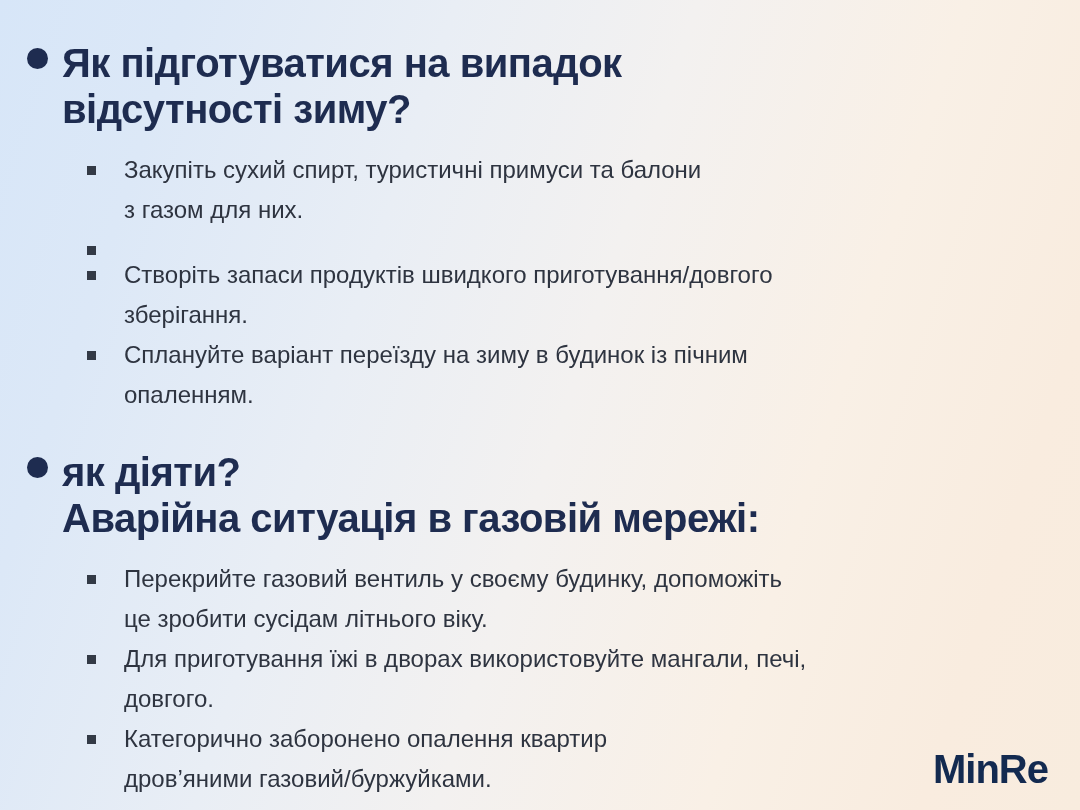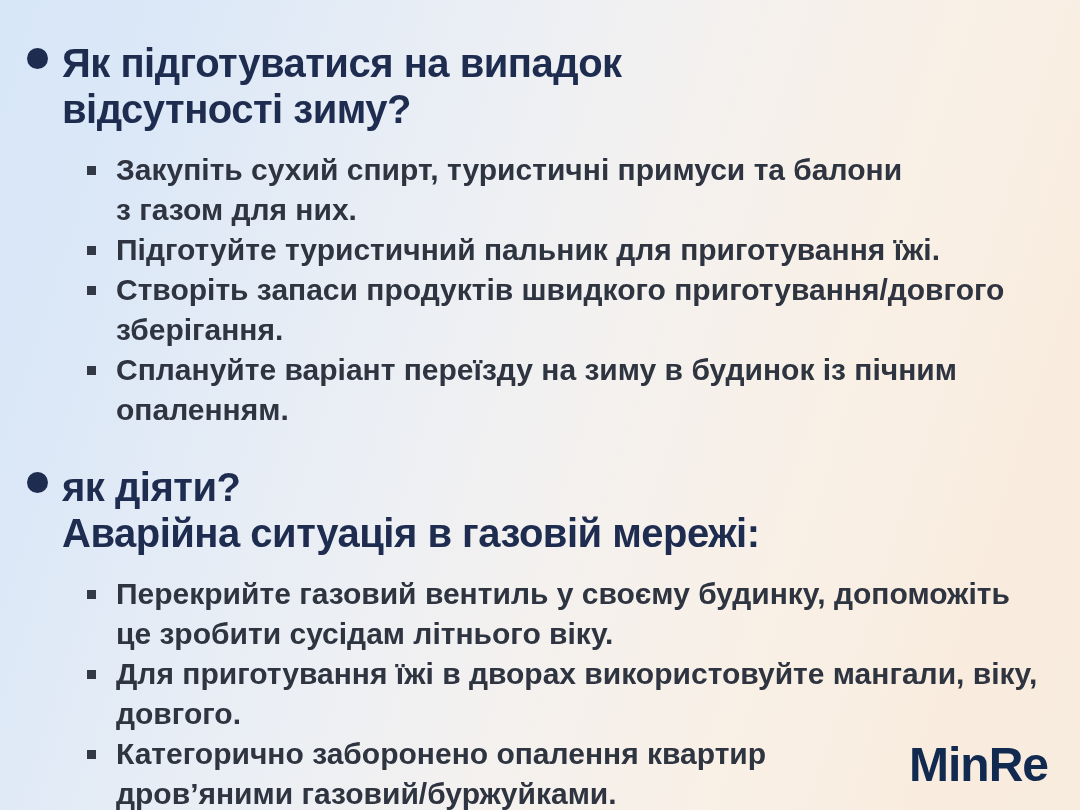--- a/index.html
+++ b/index.html
@@ -53,40 +53,40 @@
   .heading h2 .ln { display: block; }
 
   ul.items {
     list-style: none;
     margin: 14px 0 0 60px;
     padding: 0;
   }
   li.item {
     display: flex;
     align-items: flex-start;
-    gap: 20px;
-    font-size: 30px;
-    font-weight: 700;
+    gap: 28px;
+    font-size: 24px;
+    font-weight: 400;
     line-height: 40px;
     color: #2e3440;
   }
   li.item .sq {
     flex: 0 0 auto;
     width: 9px;
     height: 9px;
     background: #333a46;
     margin-top: 16px;
   }
   li.item .txt .ln { display: block; }
 
   .logo {
     position: absolute;
     right: 32px;
     bottom: 18px;
-    font-size: 48px;
+    font-size: 40px;
     font-weight: 800;
     letter-spacing: -1px;
     color: #132a50;
   }
 </style>
 </head>
 <body>
 
 <div class="slide">
 
@@ -101,23 +101,20 @@
     <ul class="items">
       <li class="item">
         <span class="sq"></span>
         <span class="txt">
           <span class="ln">Закупіть сухий спирт, туристичні примуси та балони</span>
           <span class="ln">з газом для них.</span>
         </span>
       </li>
       <li class="item">
         <span class="sq"></span>
-        <span class="txt">
-          <span class="ln">Підготуйте туристичний пальник для приготування їжі.</span>
-        </span>
       </li>
       <li class="item">
         <span class="sq"></span>
         <span class="txt">
           <span class="ln">Створіть запаси продуктів швидкого приготування/довгого</span>
           <span class="ln">зберігання.</span>
         </span>
       </li>
       <li class="item">
         <span class="sq"></span>
@@ -141,21 +138,21 @@
       <li class="item">
         <span class="sq"></span>
         <span class="txt">
           <span class="ln">Перекрийте газовий вентиль у своєму будинку, допоможіть</span>
           <span class="ln">це зробити сусідам літнього віку.</span>
         </span>
       </li>
       <li class="item">
         <span class="sq"></span>
         <span class="txt">
-          <span class="ln">Для приготування їжі в дворах використовуйте мангали, віку,</span>
+          <span class="ln">Для приготування їжі в дворах використовуйте мангали, печі,</span>
           <span class="ln">довгого.</span>
         </span>
       </li>
       <li class="item">
         <span class="sq"></span>
         <span class="txt">
           <span class="ln">Категорично заборонено опалення квартир</span>
           <span class="ln">дров’яними газовий/буржуйками.</span>
         </span>
       </li>

